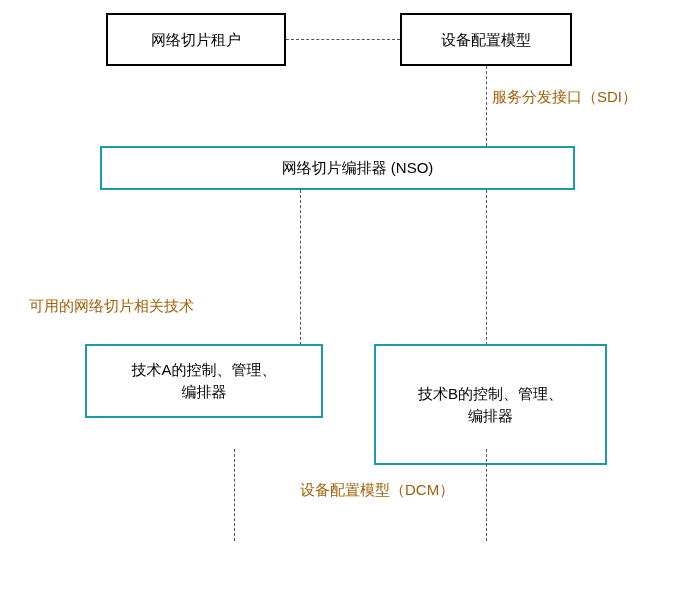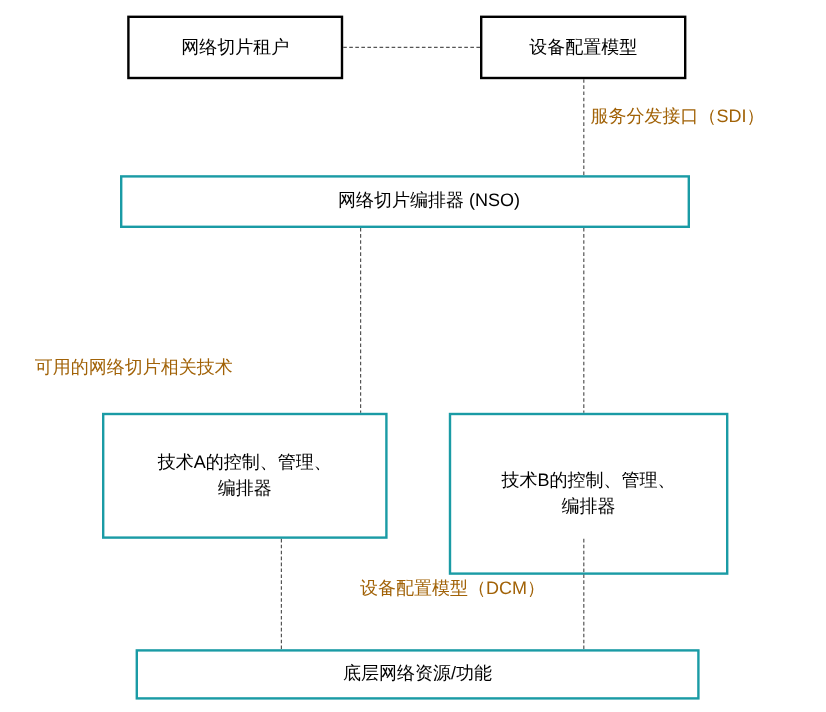--- a/index.html
+++ b/index.html
@@ -69,27 +69,26 @@
 
   <div class="box box-teal" style="left:100px; top:146px; width:475px; height:44px;padding-left:40px;">网络切片编排器 (NSO)</div>
 
   <div class="dash-v" style="left:300px; top:190px; height:155px;"></div>
 
   <div class="dash-v" style="left:486px; top:190px; height:155px;"></div>
 
 
   <div class="label" style="left:18px; top:297px;margin-left:11px;">可用的网络切片相关技术</div>
 
-  <div class="box box-teal" style="left:85px; top:344px; width:238px; height:105px;">技术A的控制、管理、
+  <div class="box box-teal" style="left:85px; top:344px; width:238px; height:74px;">技术A的控制、管理、
 编排器</div>
 
-  <div class="box box-teal" style="left:374px; top:344px; width:233px; height:135px;">技术B的控制、管理、
+  <div class="box box-teal" style="left:374px; top:344px; width:233px; height:121px;">技术B的控制、管理、
 编排器</div>
 
   <div class="dash-v" style="left:234px; top:449px; height:92px;"></div>
 
   <div class="dash-v" style="left:486px; top:449px; height:92px;"></div>
 
   <div class="label" style="left:300px; top:481px;">设备配置模型（DCM）</div>
 
-  <div class="box box-teal" style="left:113px; top:541px; width:470px; height:42px;">底层网络资源/功能</div>
 
 </div>
 
 </body></html>

